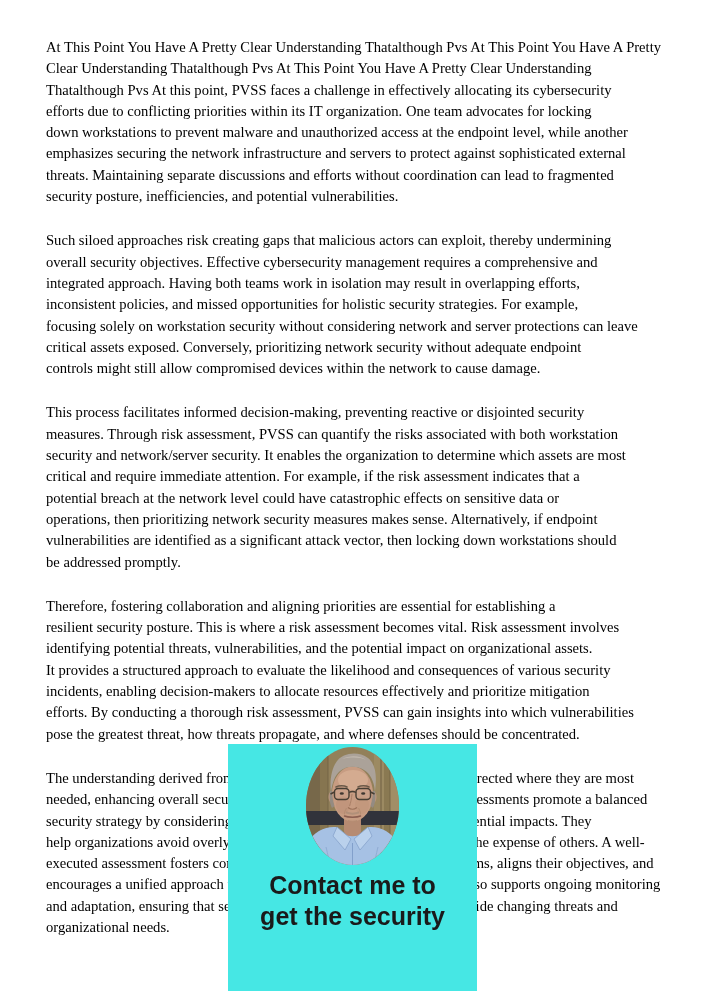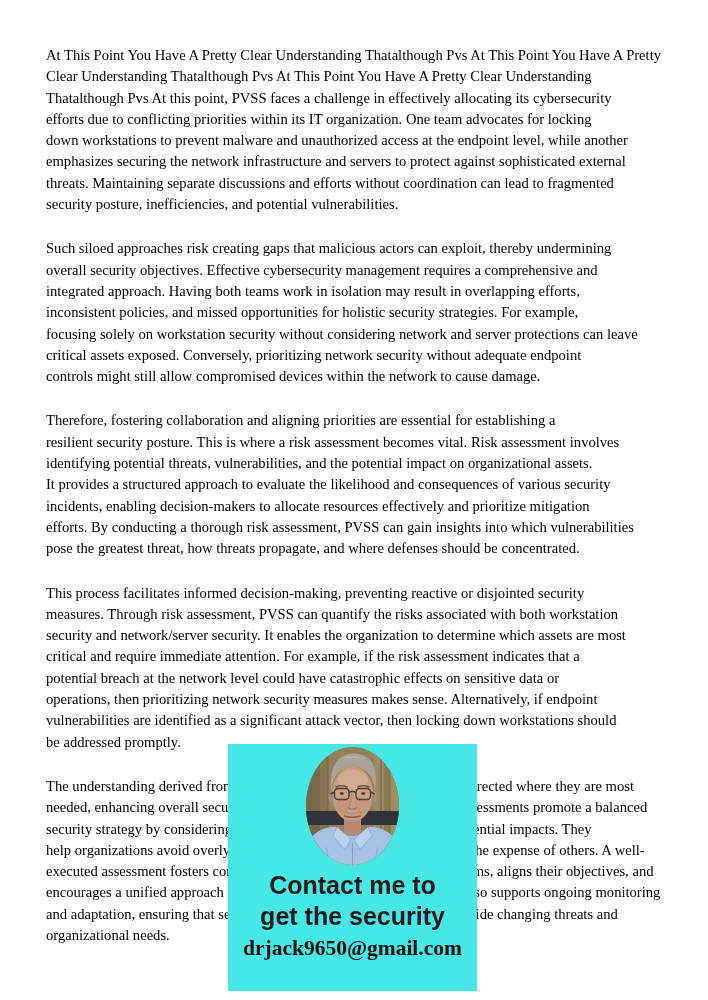--- a/index.html
+++ b/index.html
@@ -14,21 +14,21 @@
   .text-column {
     position: absolute;
     left: 46px;
     top: 29px;
     width: 628px;
     font-size: 14.6px;
     line-height: 21.3px;
     color: #000000;
   }
   .text-column p {
-    margin: 16px 0 23px 0;
+    margin: 8px 0 23px 0;
     white-space: pre-line;
   }
   .promo-card {
     position: absolute;
     left: 228px;
     top: 744px;
     width: 249px;
     height: 247px;
     box-sizing: border-box;
     padding-top: 3px;
@@ -77,35 +77,35 @@
 emphasizes securing the network infrastructure and servers to protect against sophisticated external
 threats. Maintaining separate discussions and efforts without coordination can lead to fragmented
 security posture, inefficiencies, and potential vulnerabilities.</p>
     <p>Such siloed approaches risk creating gaps that malicious actors can exploit, thereby undermining
 overall security objectives. Effective cybersecurity management requires a comprehensive and
 integrated approach. Having both teams work in isolation may result in overlapping efforts,
 inconsistent policies, and missed opportunities for holistic security strategies. For example,
 focusing solely on workstation security without considering network and server protections can leave
 critical assets exposed. Conversely, prioritizing network security without adequate endpoint
 controls might still allow compromised devices within the network to cause damage.</p>
-    <p>Therefore, fostering collaboration and aligning priorities are essential for establishing a
-resilient security posture. This is where a risk assessment becomes vital. Risk assessment involves
-identifying potential threats, vulnerabilities, and the potential impact on organizational assets.
-It provides a structured approach to evaluate the likelihood and consequences of various security
-incidents, enabling decision-makers to allocate resources effectively and prioritize mitigation
-efforts. By conducting a thorough risk assessment, PVSS can gain insights into which vulnerabilities
-pose the greatest threat, how threats propagate, and where defenses should be concentrated.</p>
     <p>This process facilitates informed decision-making, preventing reactive or disjointed security
 measures. Through risk assessment, PVSS can quantify the risks associated with both workstation
 security and network/server security. It enables the organization to determine which assets are most
 critical and require immediate attention. For example, if the risk assessment indicates that a
 potential breach at the network level could have catastrophic effects on sensitive data or
 operations, then prioritizing network security measures makes sense. Alternatively, if endpoint
 vulnerabilities are identified as a significant attack vector, then locking down workstations should
 be addressed promptly.</p>
+    <p>Therefore, fostering collaboration and aligning priorities are essential for establishing a
+resilient security posture. This is where a risk assessment becomes vital. Risk assessment involves
+identifying potential threats, vulnerabilities, and the potential impact on organizational assets.
+It provides a structured approach to evaluate the likelihood and consequences of various security
+incidents, enabling decision-makers to allocate resources effectively and prioritize mitigation
+efforts. By conducting a thorough risk assessment, PVSS can gain insights into which vulnerabilities
+pose the greatest threat, how threats propagate, and where defenses should be concentrated.</p>
     <p>The understanding derived from risk assessments ensures resources are directed where they are most
 needed, enhancing overall security posture. Moreover, comprehensive assessments promote a balanced
 security strategy by considering all relevant threat scenarios and their potential impacts. They
 help organizations avoid overly concentrating on one security domain at the expense of others. A well-
 executed assessment fosters constructive communication between the teams, aligns their objectives, and
 encourages a unified approach to cybersecurity across the enterprise. It also supports ongoing monitoring
 and adaptation, ensuring that security measures continue to evolve alongside changing threats and
 organizational needs.</p>
   </div>
 
@@ -181,17 +181,16 @@
           <path d="M42,73.5 C44.5,74.5 48.5,74.5 51,73.5" stroke="#b08a70" stroke-width="0.8" fill="none"></path>
         </g>
       </svg>
     </div>
 
     <div class="headline">
       <div>Contact me to</div>
       <div>get the security</div>
     </div>
 
-    <div class="email">drjack9650@gmail.com</div>
 
   </div>
 
 </div>
 
 </body></html>

